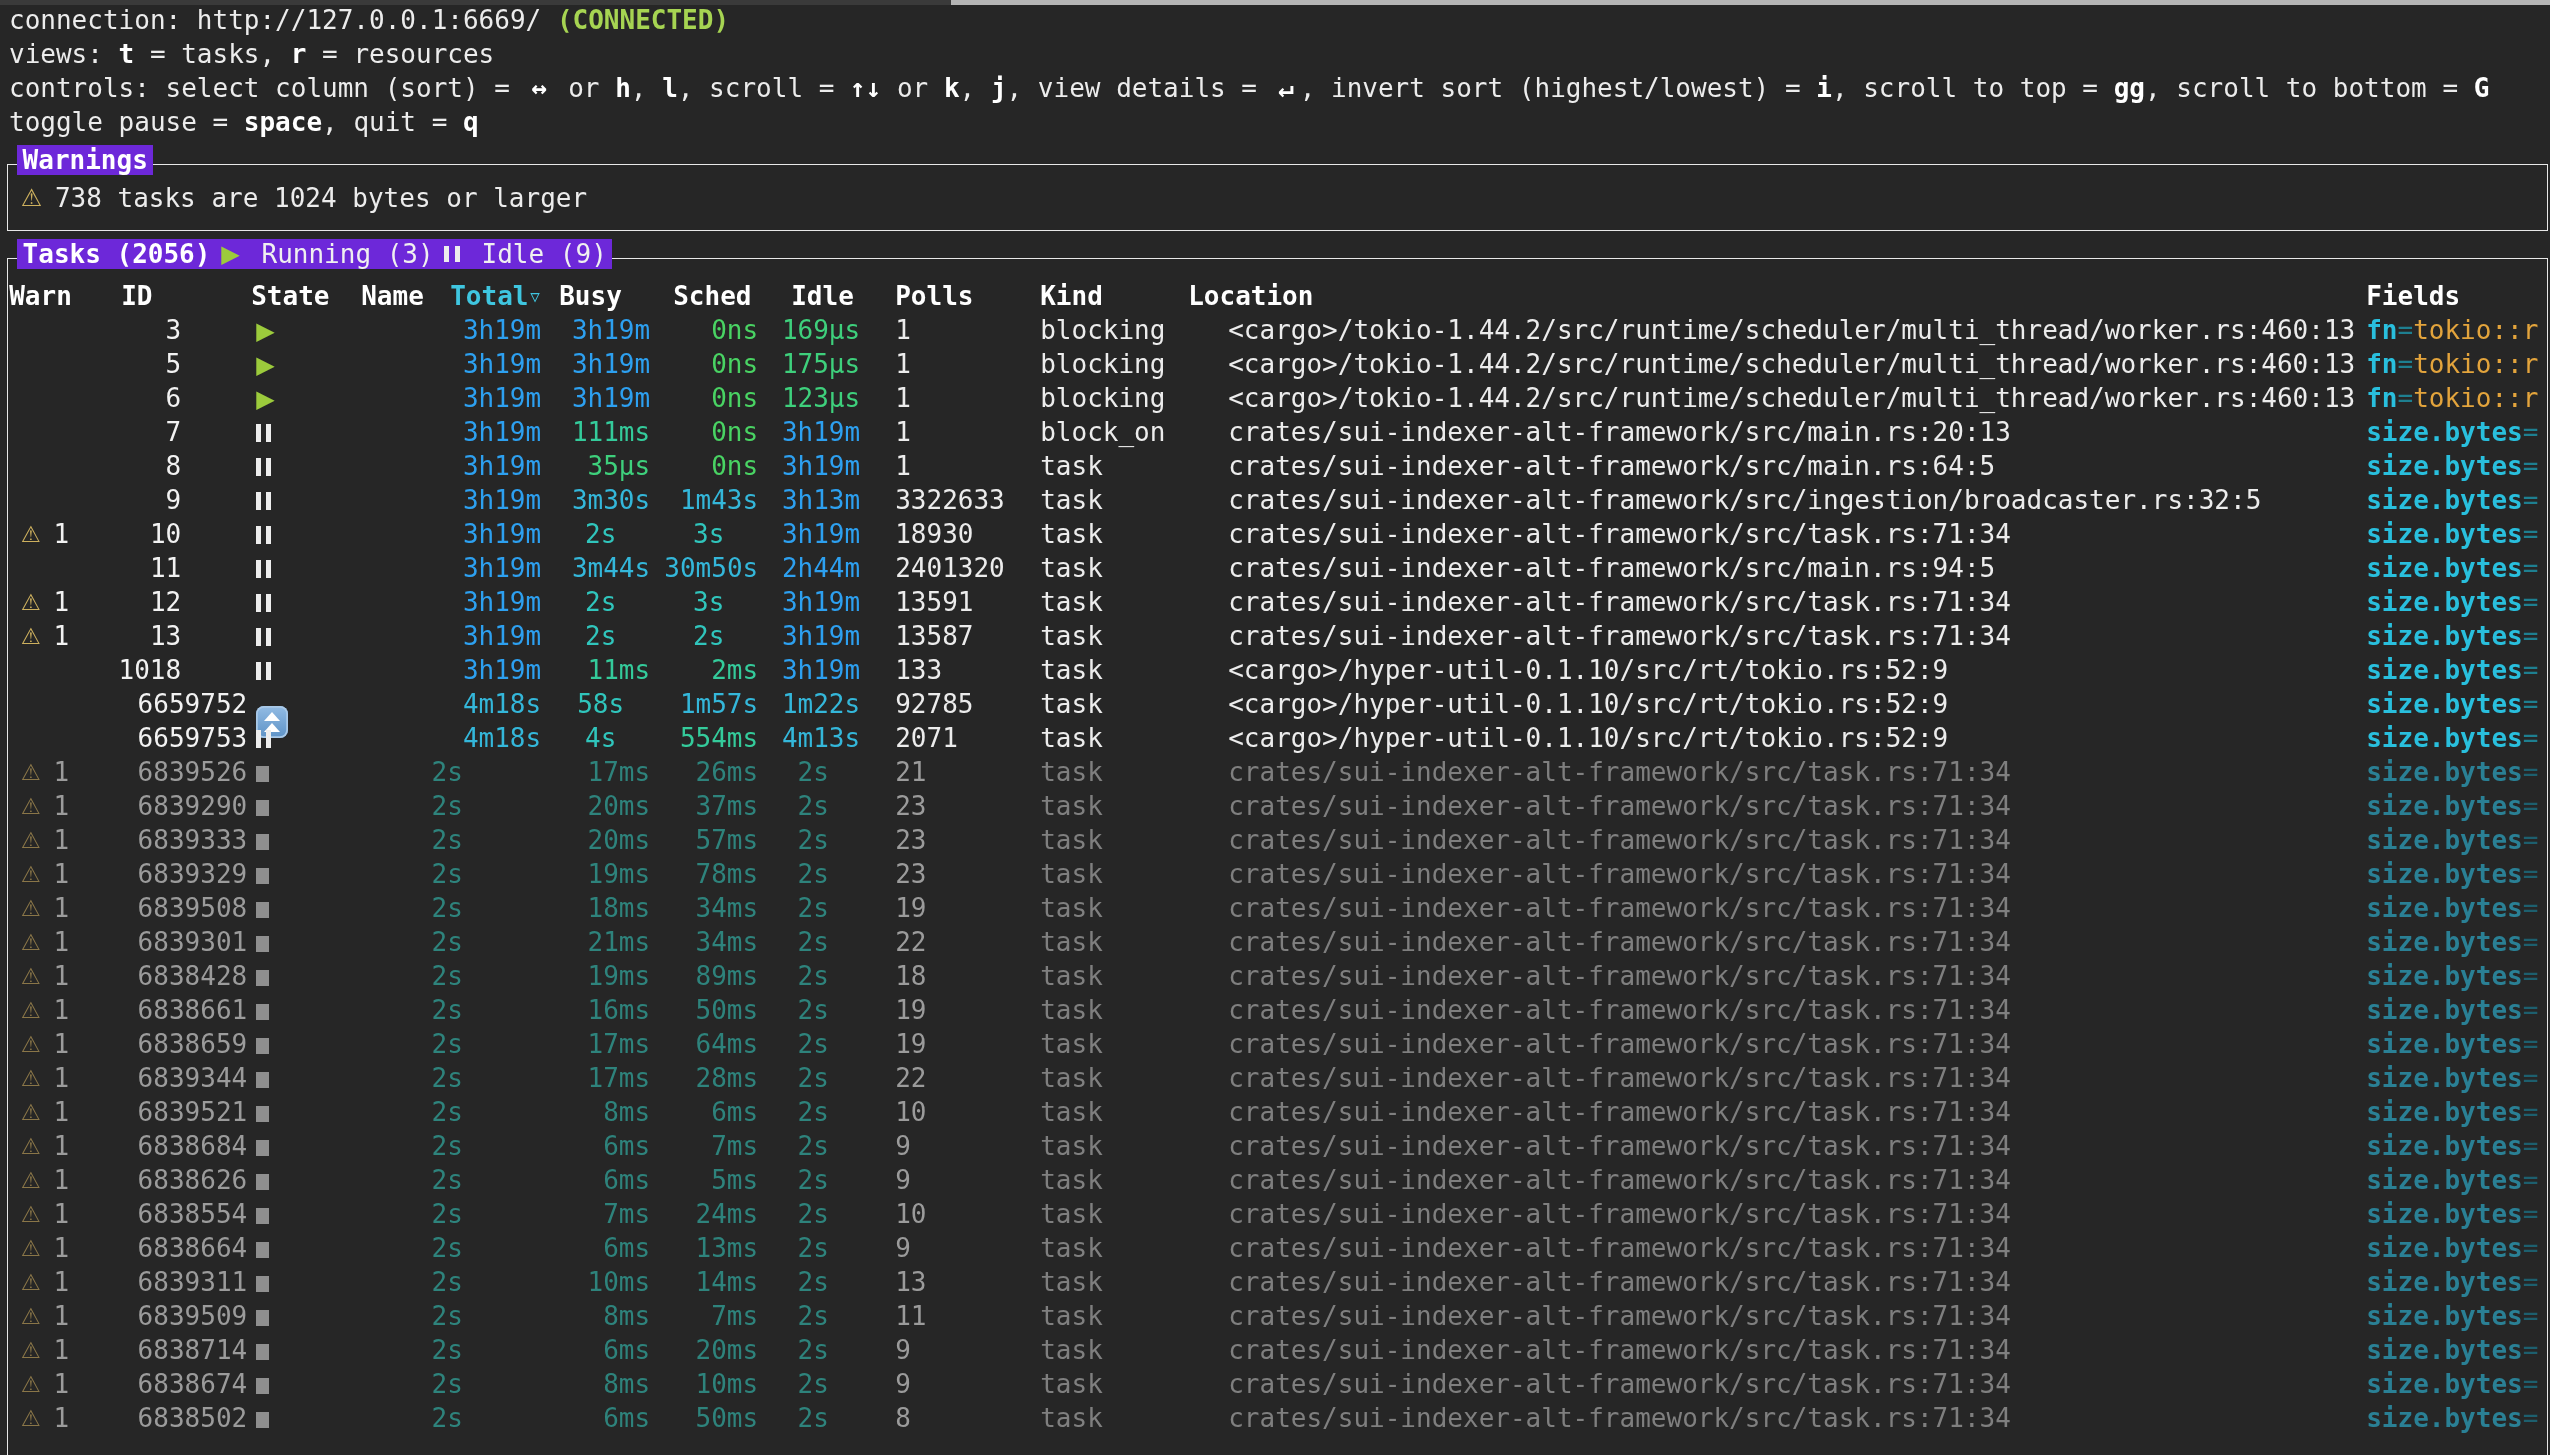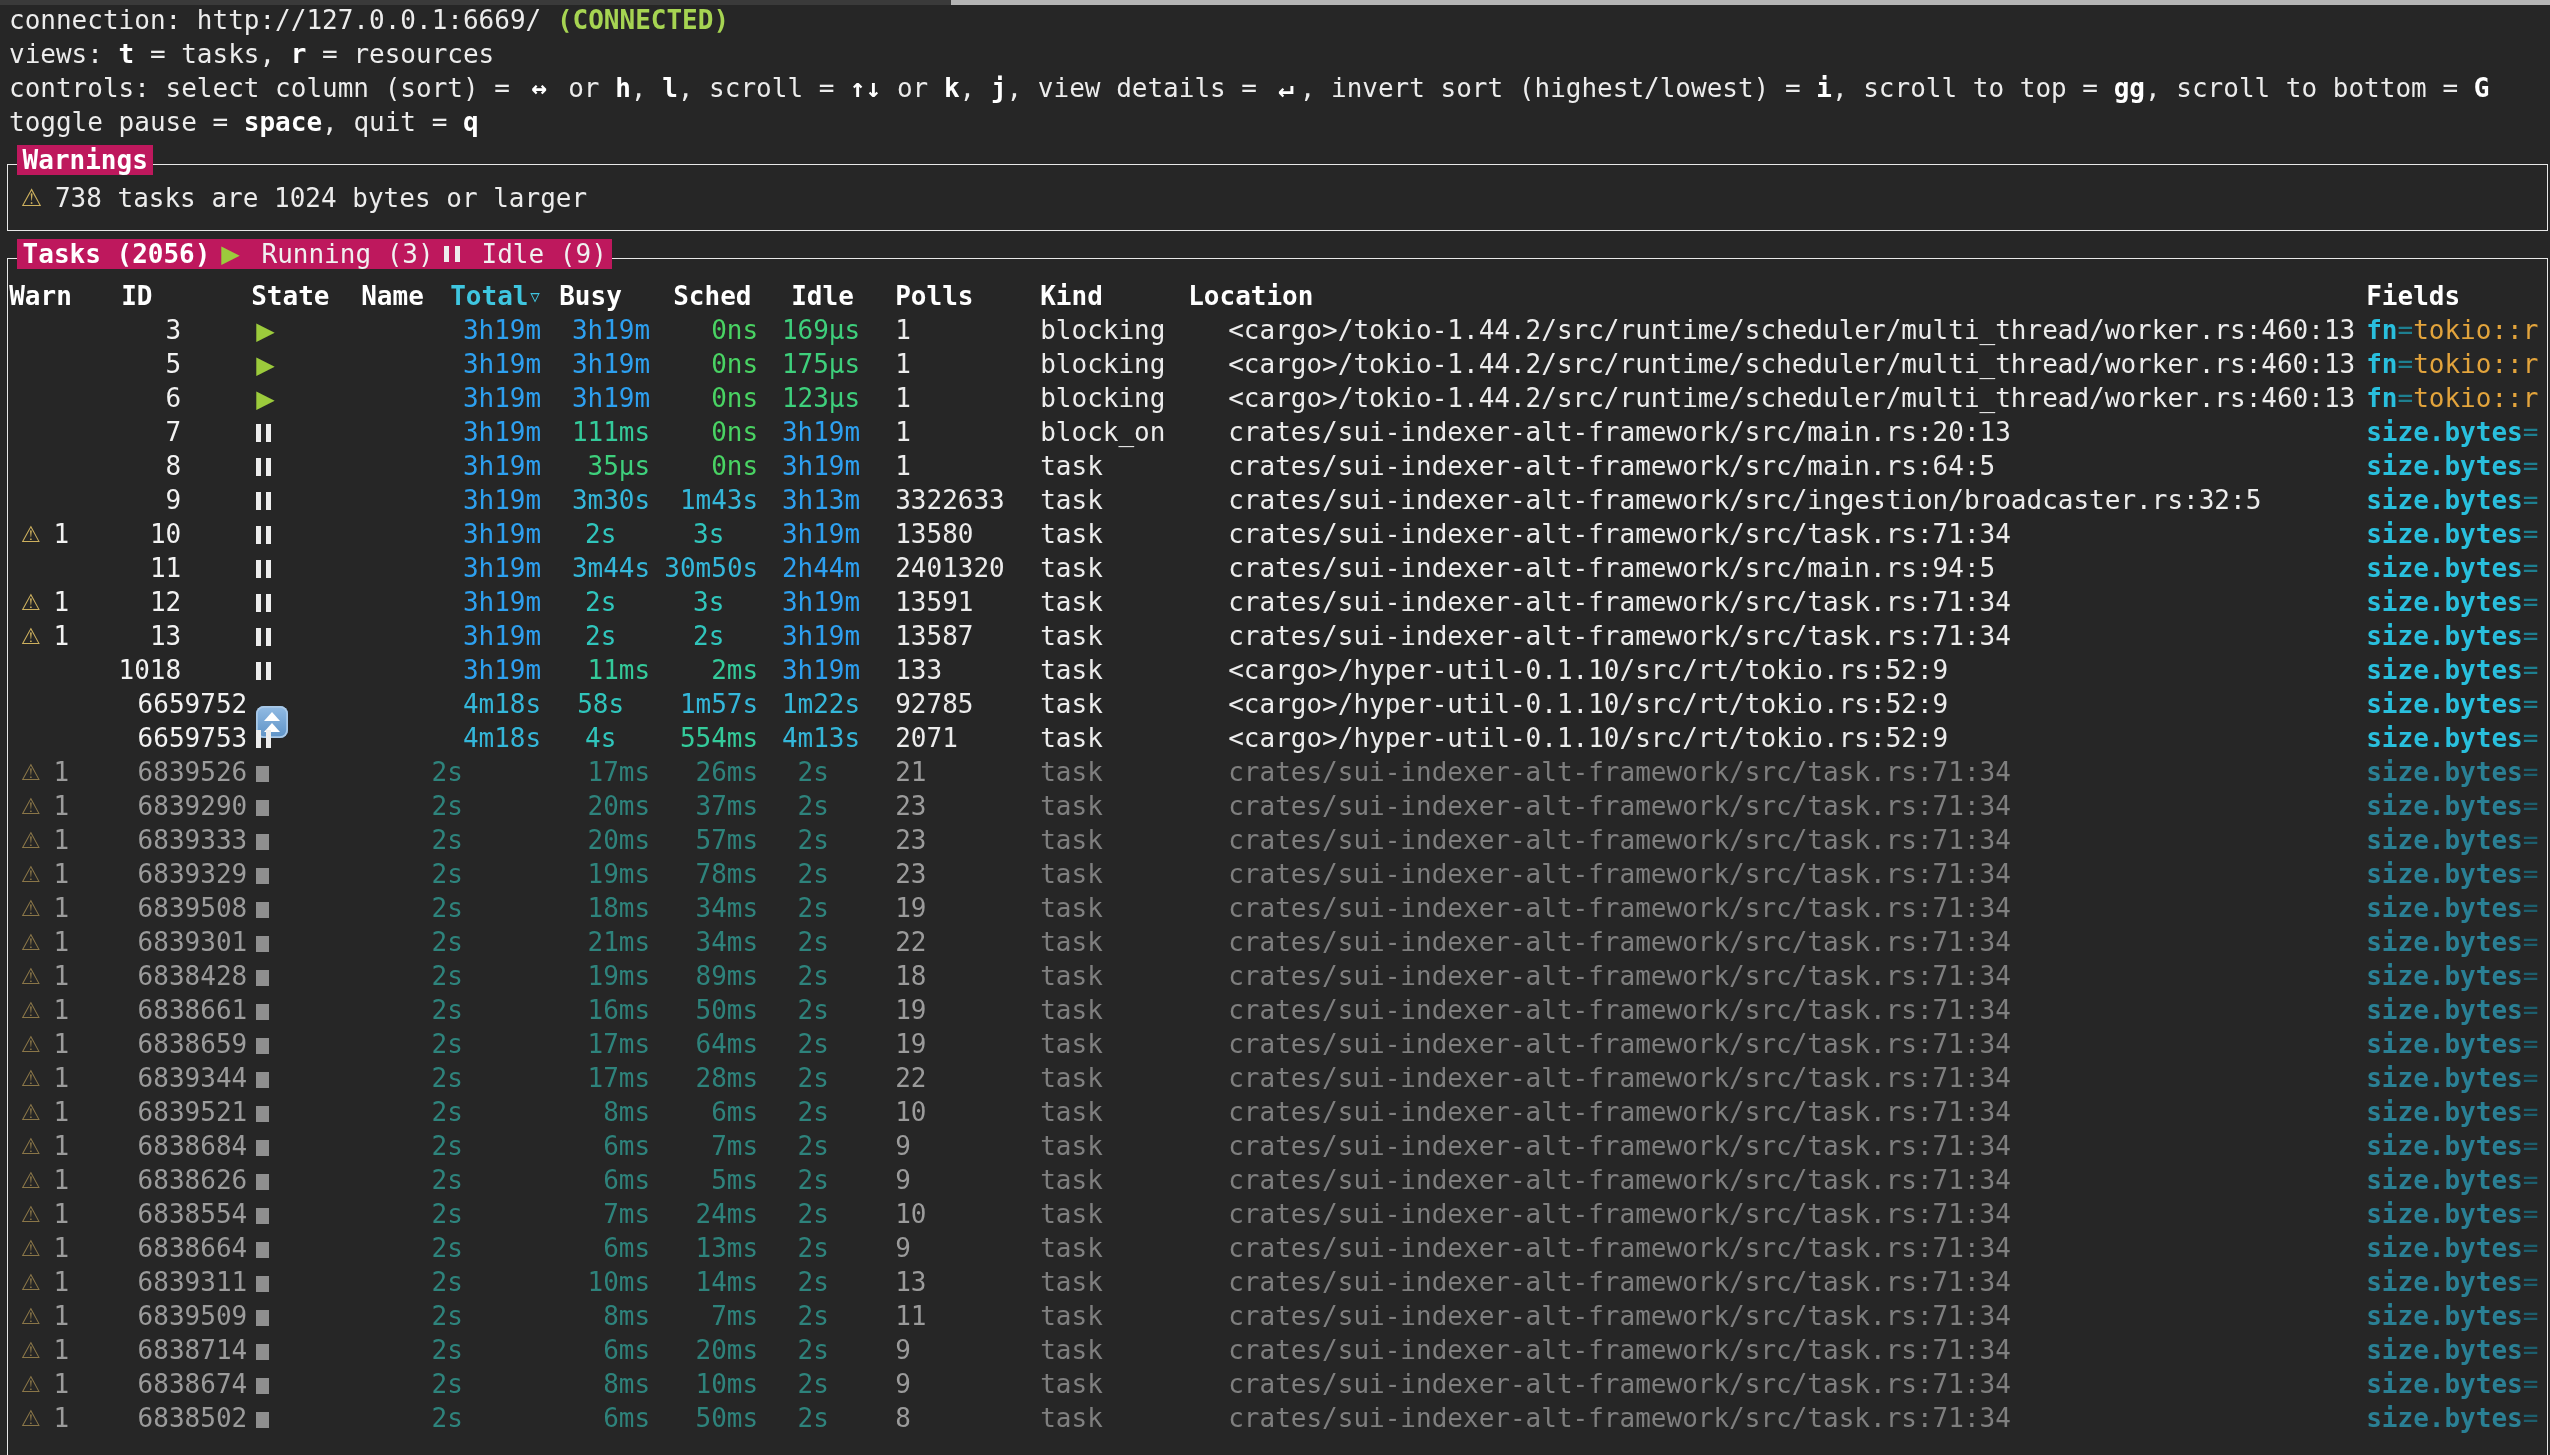--- a/index.html
+++ b/index.html
@@ -12,21 +12,21 @@
   
   .hdr{position:absolute;top:2.7px;left:9px;right:0;}
   .hdr-line{height:34px;line-height:34px;white-space:nowrap;overflow:hidden;}
   .sg-p{color:#ececec;}
   .sg-b{color:#ffffff;font-weight:bold;}
   .sg-g{color:#a6d452;font-weight:bold;}
   .dw{display:inline-block;min-width:27px;text-align:center;}
 
   
   .panel{position:absolute;border:1.8px solid #e8e8e8;background:#262626;}
-  .panel-title{position:absolute;top:-20px;left:9px;background:#be185d;
+  .panel-title{position:absolute;top:-20px;left:9px;background:#6d28d9;
     padding:0 5.4px;font-weight:bold;color:#ffffff;white-space:nowrap;display:flex;gap:10.8px;align-items:center;}
   .panel-title .plain{font-weight:normal;color:#f0f0f0;margin-left:11px;}
 
   #warnings-box{top:164px;left:7.2px;right:1.8px;height:65px;}
   .warn-line{position:absolute;left:12.6px;top:0;bottom:0;display:flex;align-items:center;gap:12.6px;}
   .warn-tri{color:#cdb05e;font-family:"DejaVu Sans",sans-serif;font-size:24px;}
 
   #tasks-panel{top:258px;left:7.2px;right:1.8px;bottom:-10.8px;border-bottom:none;}
 
   
@@ -236,21 +236,21 @@
     <span class="cell c-warn">
               <span class="warn-icon">⚠</span>
               <span class="warn-count">1</span>
             </span>
     <span class="cell c-id">10</span>
     <span class="cell c-state"><span class="st-pause"></span></span>
     <span class="cell c-total dur u-h">3h19m</span>
     <span class="cell c-busy dur u-s">2s</span>
     <span class="cell c-sched dur u-s">3s</span>
     <span class="cell c-idle dur u-h">3h19m</span>
-    <span class="cell c-polls">13580</span>
+    <span class="cell c-polls">18930</span>
     <span class="cell c-kind">task</span>
     <span class="cell c-loc">crates/sui-indexer-alt-framework/src/task.rs:71:34</span>
     <span class="cell c-fields"><span class="f-key">size.bytes</span><span class="f-eq">=</span><span class="f-val"></span></span>
   </div>
           <div class="trow">
     <span class="cell c-warn">
               <span class="warn-icon"></span>
               <span class="warn-count"></span>
             </span>
     <span class="cell c-id">11</span>

